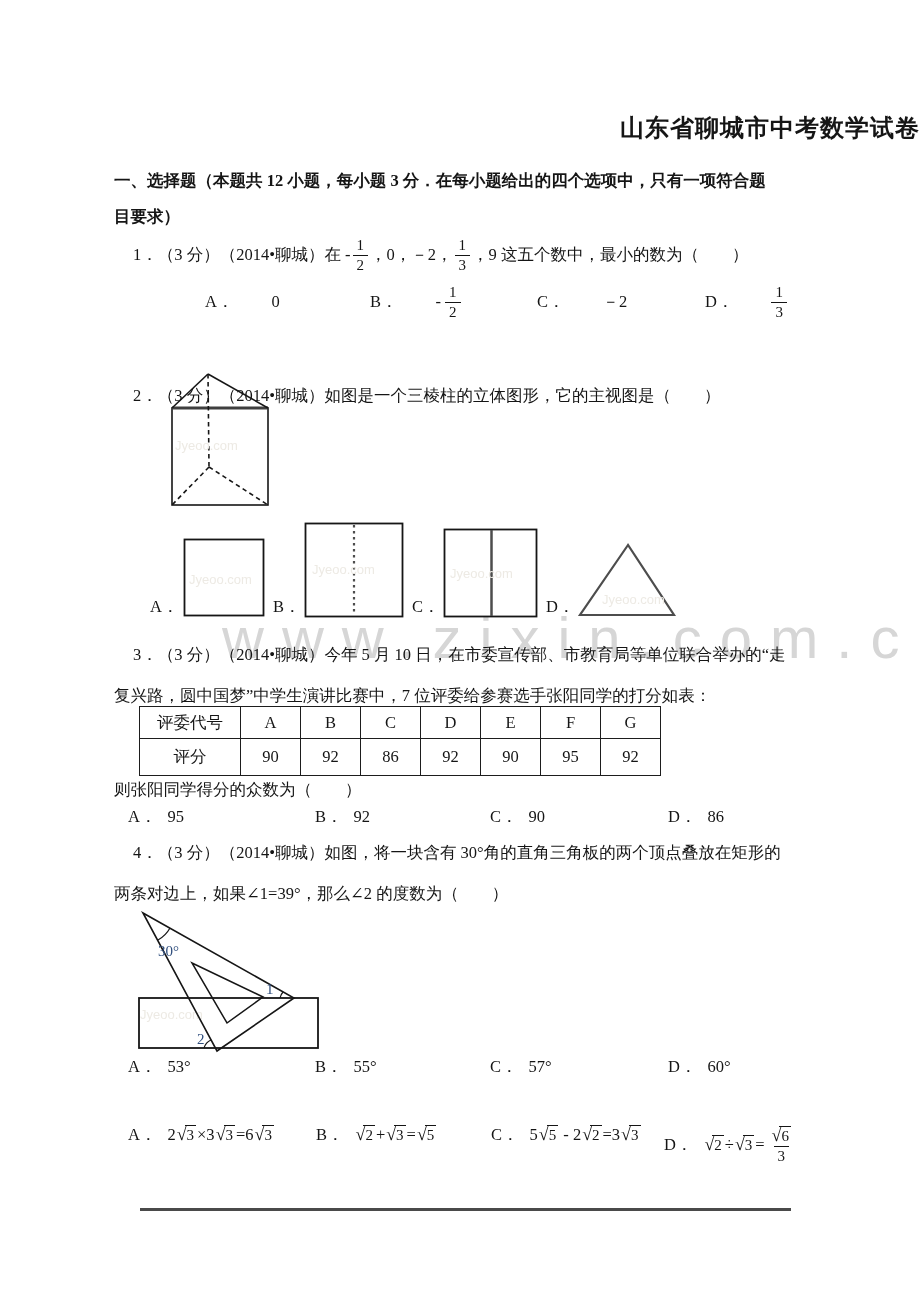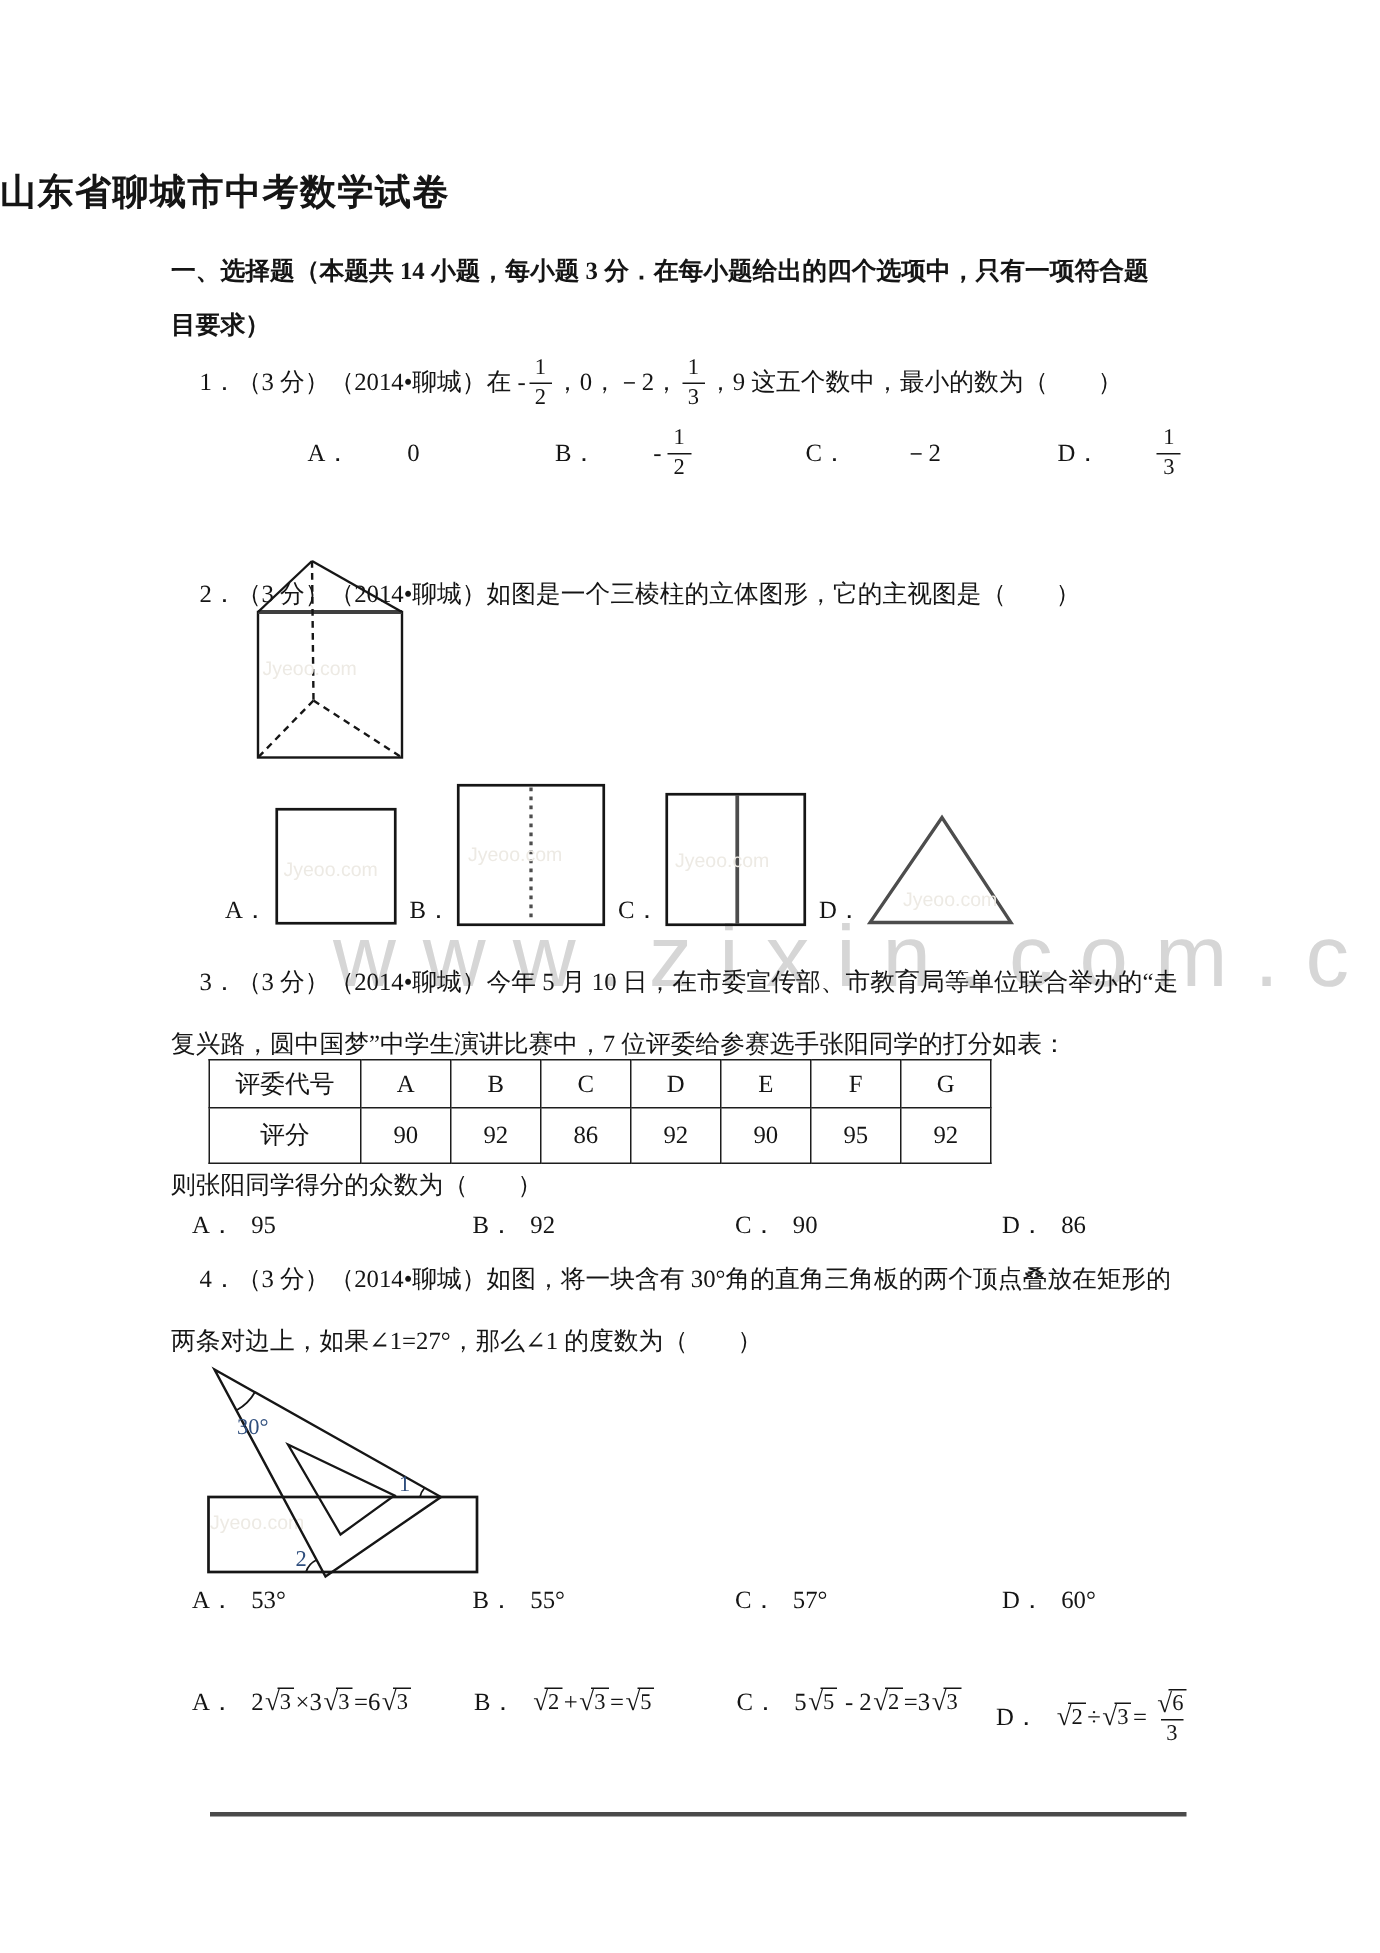--- a/index.html
+++ b/index.html
@@ -1,21 +1,21 @@
 <!DOCTYPE html>
 <html><head>
 <meta charset="utf-8">
 <style>
   html,body { margin:0; padding:0; background:#ffffff; }
   .page {
     position:relative; width:920px; height:1302px; background:#ffffff;
     font-family:"Liberation Serif","DejaVu Serif",serif; color:#151515; overflow:hidden;
   }
   .abs { position:absolute; }
-  .title { width:920px; text-align:left; font-size:24px; font-weight:bold; letter-spacing:1px; }
+  .title { width:920px; text-align:right; font-size:24px; font-weight:bold; letter-spacing:1px; }
   .stem { font-size:16.5px; white-space:nowrap; line-height:1.25; }
   .bold { font-weight:bold; }
   .opt { display:inline-flex; align-items:center; font-size:16.5px; white-space:pre; }
   .opt .ml { margin-left:11px; }
   .opt .ml-wide { margin-left:38px; }
   .q1-stem, .q1-opt { display:inline-flex; align-items:center; height:46px; }
   
   .frac { display:inline-flex; flex-direction:column; align-items:center; line-height:1.1;
           font-size:15px; vertical-align:middle; margin:0 2px; }
   .frac .fn { padding:0 4px 1px; }
@@ -45,21 +45,21 @@
 </style>
 </head>
 <body>
 
 <div class="page">
 
   <div class="abs wm-site" style="left:222px; top:604px;">www.zixin.com.cn</div>
 
   <div class="abs title" style="left:0; top:112px;">山东省聊城市中考数学试卷</div>
 
-  <div class="abs stem bold" style="left:114px; top:171px;">一、选择题（本题共 14 小题，每小题 3 分．在每小题给出的四个选项中，只有一项符合题</div>
+  <div class="abs stem bold" style="left:114px; top:171px;">一、选择题（本题共 12 小题，每小题 3 分．在每小题给出的四个选项中，只有一项符合题</div>
   <div class="abs stem bold" style="left:114px; top:207px;">目要求）</div>
 
   <div class="abs stem q1-stem" style="left:133px; top:232px;">
     <span>1．（3 分）（2014•聊城）在 -</span>
     <span class="frac">
         <span class="fn">1</span>
         <span class="fd">2</span>
       </span>
     <span>，0，－2，</span>
     <span class="frac">
@@ -161,21 +161,21 @@
     <span>B．</span><span class="ml">92</span>
   </div>
   <div class="abs opt" style="left:490px; top:806px;">
     <span>C．</span><span class="ml">90</span>
   </div>
   <div class="abs opt" style="left:668px; top:806px;">
     <span>D．</span><span class="ml">86</span>
   </div>
 
   <div class="abs stem" style="left:133px; top:843px;">4．（3 分）（2014•聊城）如图，将一块含有 30°角的直角三角板的两个顶点叠放在矩形的</div>
-  <div class="abs stem" style="left:114px; top:884px;">两条对边上，如果∠1=27°，那么∠1 的度数为（　　）</div>
+  <div class="abs stem" style="left:114px; top:884px;">两条对边上，如果∠1=39°，那么∠2 的度数为（　　）</div>
 
   <svg class="abs" style="left:128px; top:903px;" width="200" height="152" viewBox="0 0 200 152">
     <text x="12" y="116" class="wm-brand-svg">Jyeoo.com</text>
     <rect x="11" y="95" width="179" height="50" class="svg-ink" stroke-width="1.8"></rect>
     <polygon points="15,10 166,95 89,148" class="svg-ink" stroke-width="1.6"></polygon>
     <polygon points="64,60 135,94 99,120" class="svg-ink" stroke-width="1.5"></polygon>
     <path d="M 30 37 A 31 31 0 0 0 42 25" class="svg-ink" stroke-width="1.2"></path>
     <path d="M 152 95 A 13 13 0 0 1 155 89" class="svg-ink" stroke-width="1.2"></path>
     <path d="M 76 145 A 13 13 0 0 1 83 137" class="svg-ink" stroke-width="1.2"></path>
     <text x="30" y="53" class="ann">30°</text>

